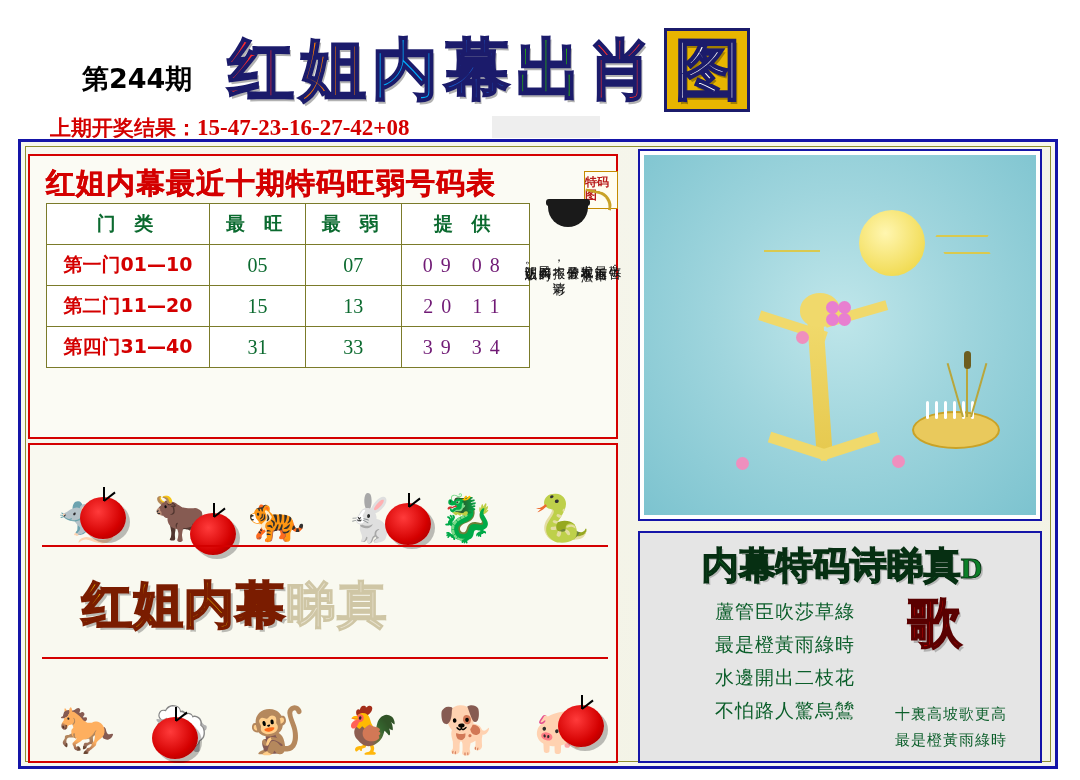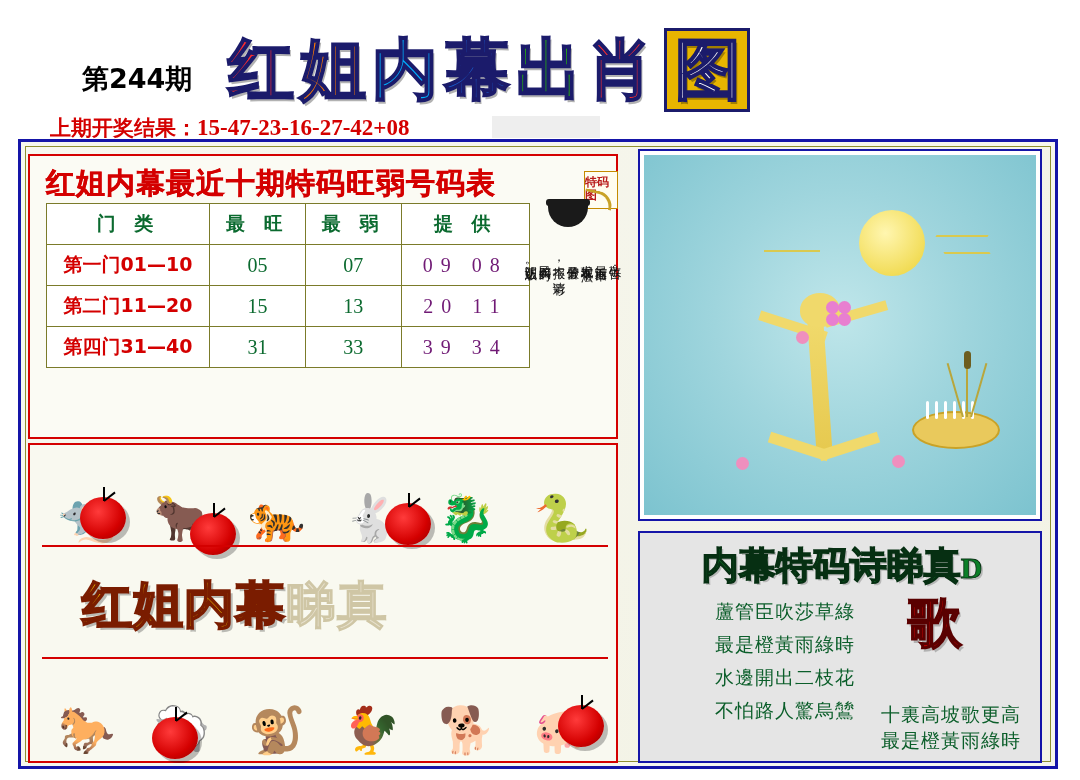--- a/index.html
+++ b/index.html
@@ -467,21 +467,21 @@
     text-align: center;
     letter-spacing: 1px;
   }
   .poem-tail {
     position: absolute;
     left: 222px; top: 168px;
     width: 178px;
     text-align: center;
   }
   .poem-tail div {
-    font-size: 19px;
+    font-size: 15px;
     line-height: 26px;
     color: #0b5e2a;
     font-family: "DejaVu Sans", sans-serif;
     letter-spacing: 1px;
   }
   .pw-block {
     position: absolute;
     left: 492px; top: 110px;
     width: 108px; height: 22px;
     background: #eeeeee;

